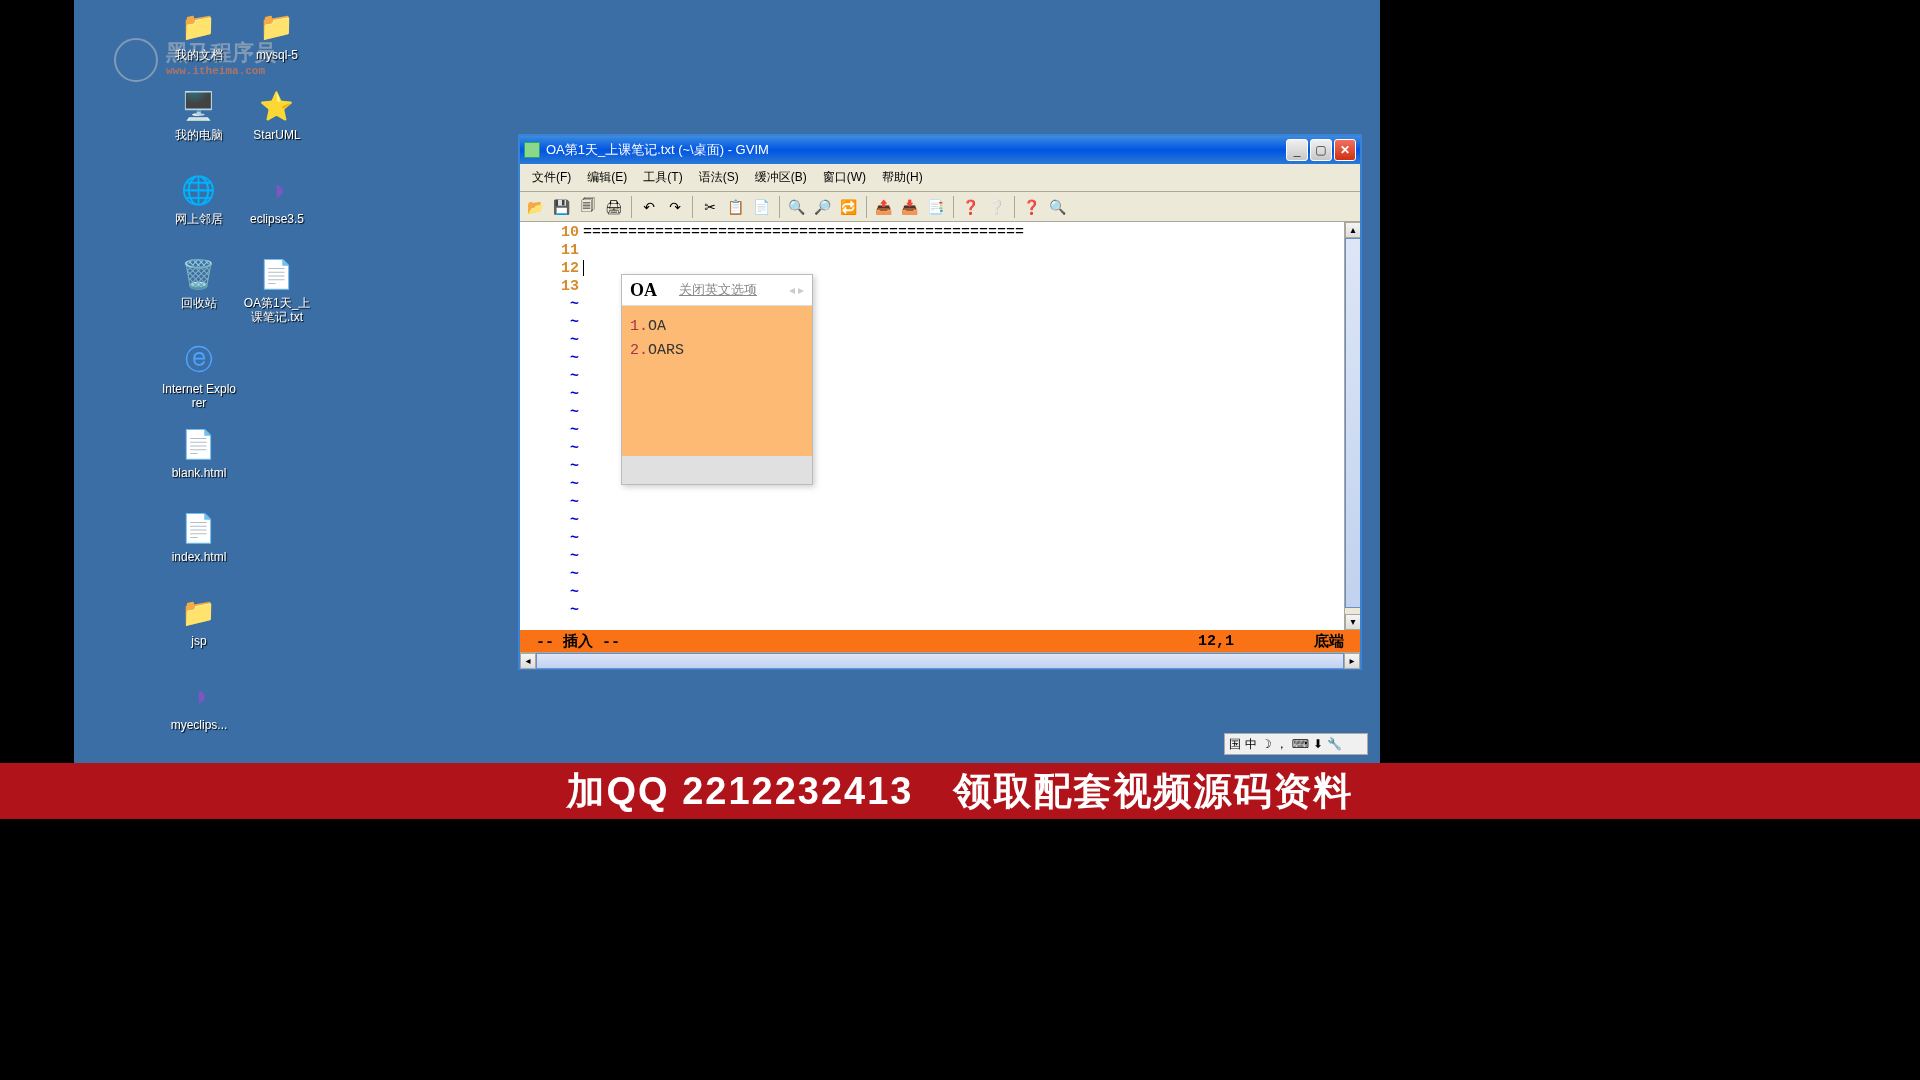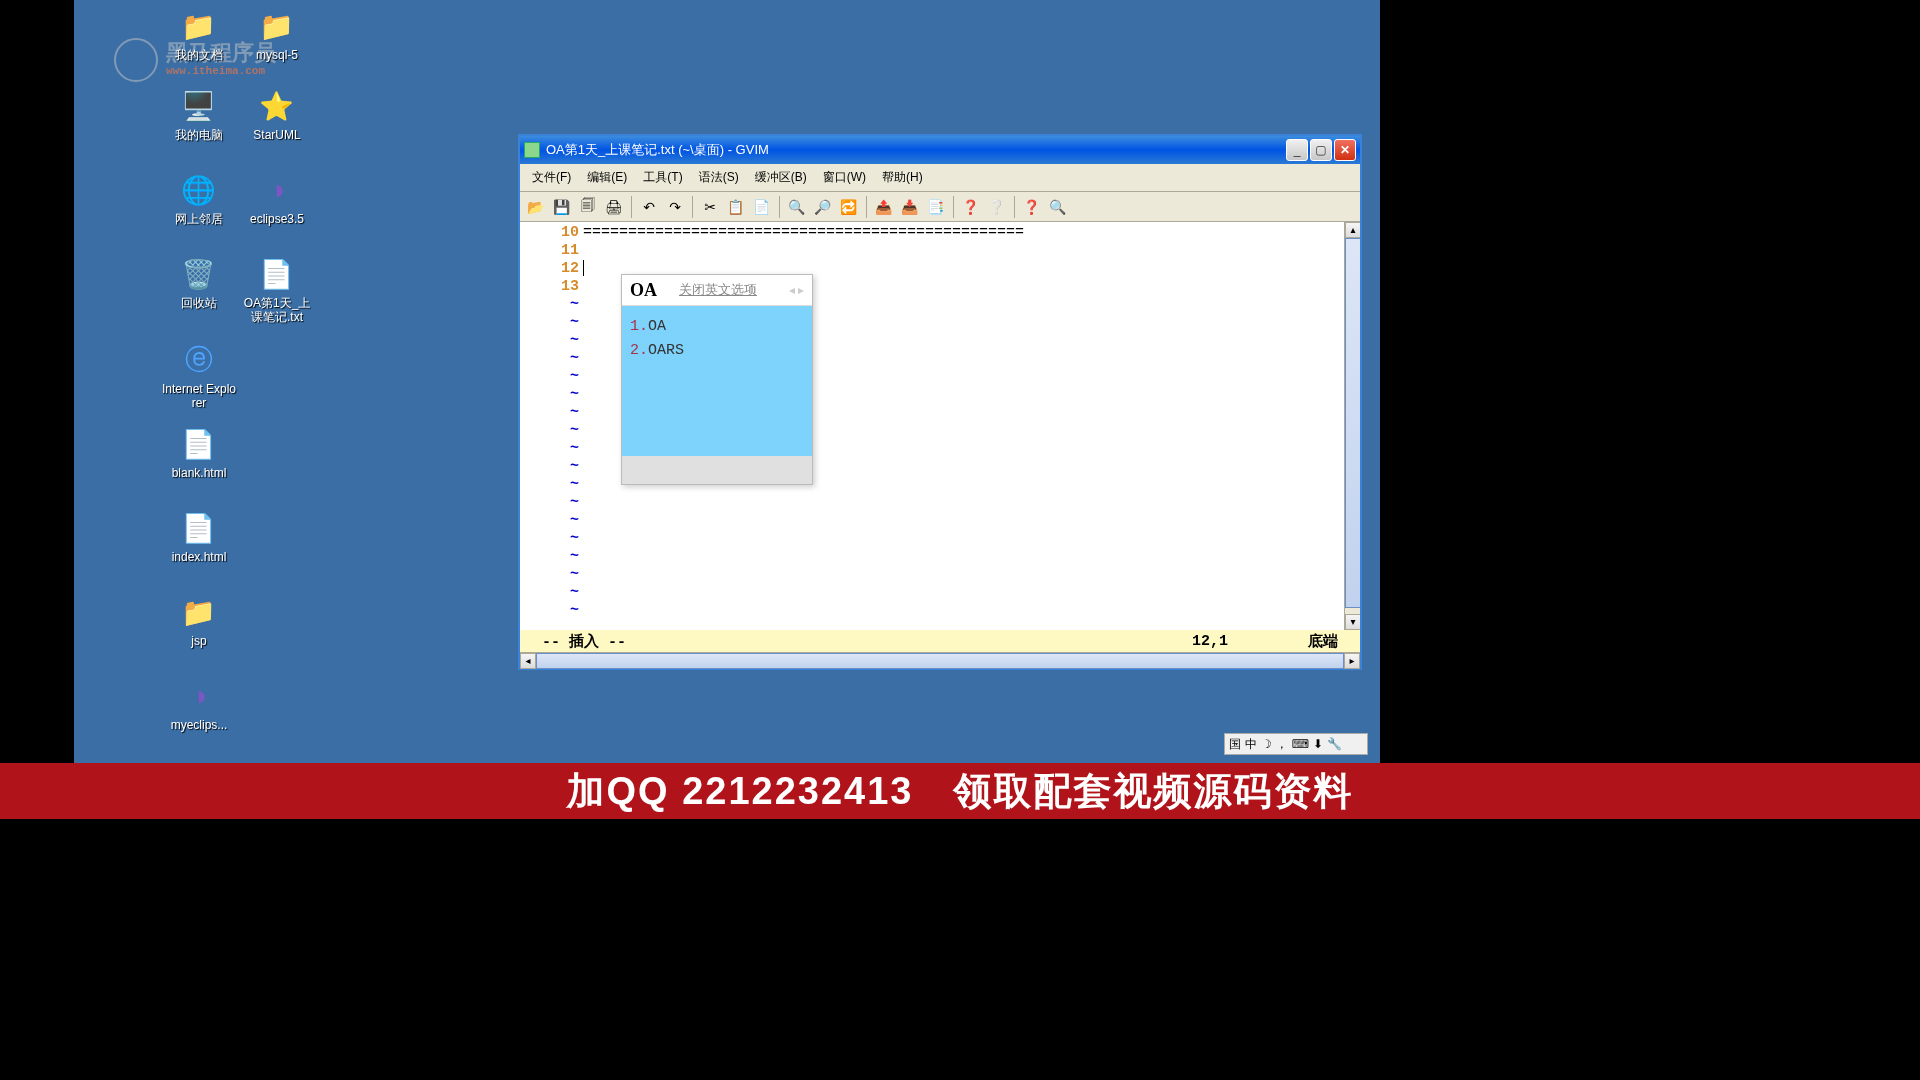--- a/index.html
+++ b/index.html
@@ -236,38 +236,38 @@
   border-bottom: 1px solid #ddd;
 }
 .ime-input {
   font-weight: bold;
   font-size: 18px;
   margin-right: 22px;
 }
 .ime-hint { color: #888; font-size: 13px; text-decoration: underline; }
 .ime-nav { margin-left: auto; color: #ccc; font-size: 12px; }
 .ime-list {
-  background: #7dd3fc;
+  background: #fdba74;
   padding: 8px;
   min-height: 150px;
 }
 .ime-item { line-height: 22px; }
 .ime-item .num { color: #a83248; font-family: "Courier New", monospace; }
 .ime-item .cand { font-family: "Courier New", monospace; color: #333; }
 .ime-foot { height: 28px; background: #e0e0e0; }
 
 .statusbar {
   height: 22px;
-  background: #fef9c3;
+  background: #f97316;
   display: flex;
   align-items: center;
   font-family: "Courier New", monospace;
   font-size: 15px;
   font-weight: bold;
-  padding: 0 22px;
+  padding: 0 16px;
 }
 .status-mode { flex: 1; }
 .status-pos { margin-right: 80px; }
 
 .hbar {
   height: 16px;
   background: #ece9d8;
   border-top: 1px solid #aca899;
   display: flex;
   align-items: center;

